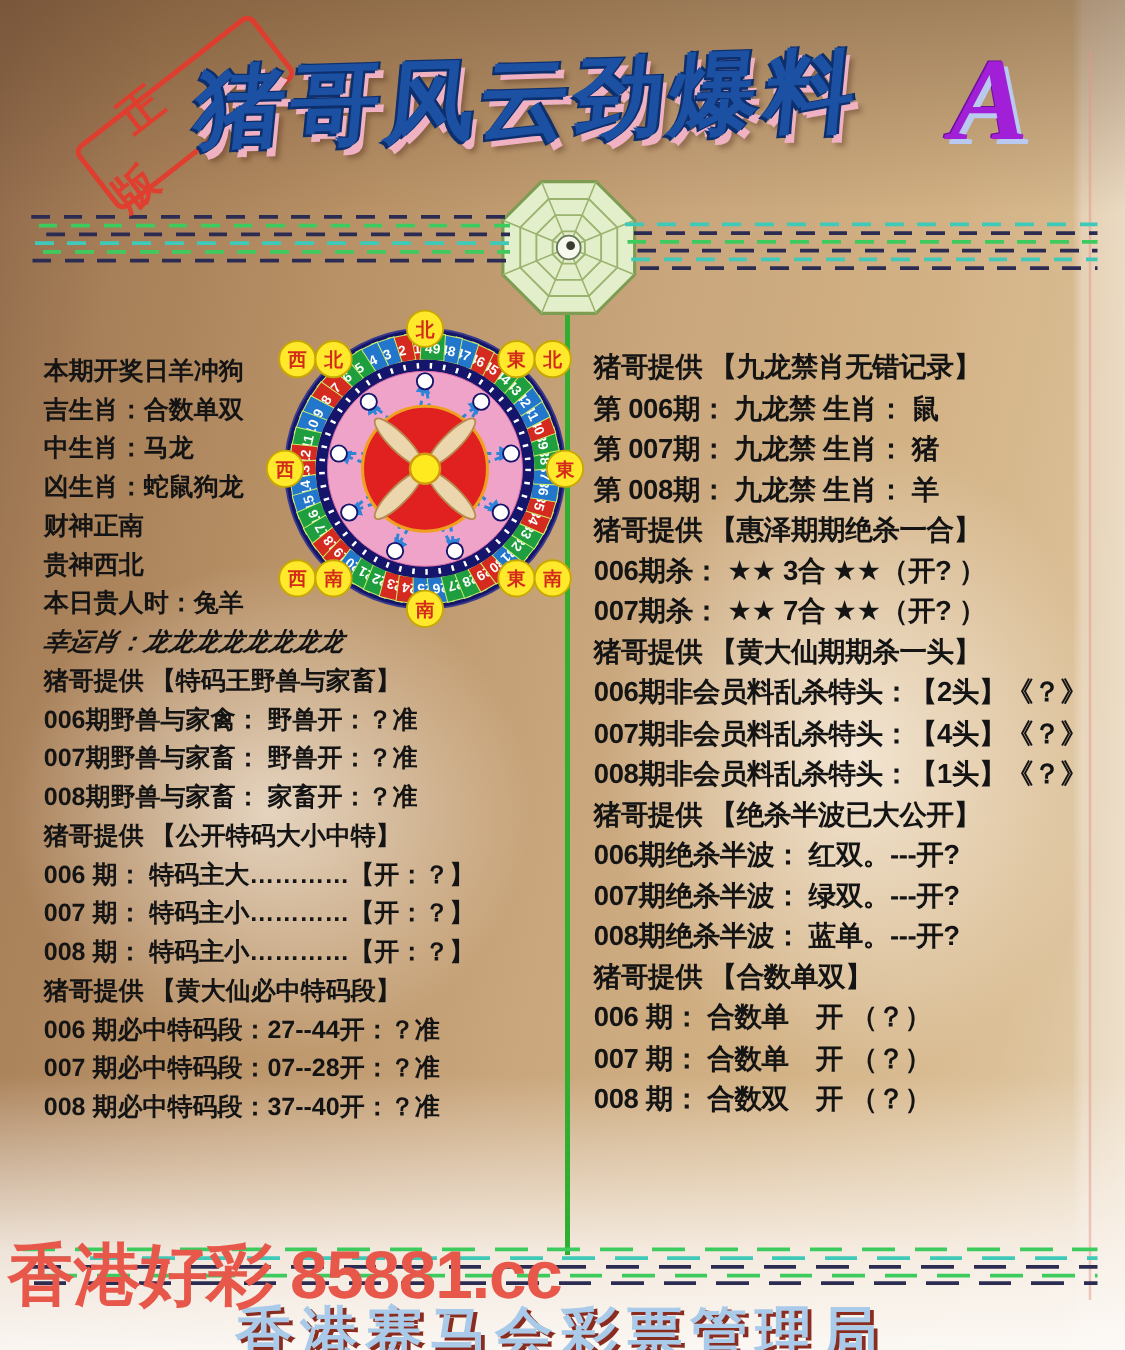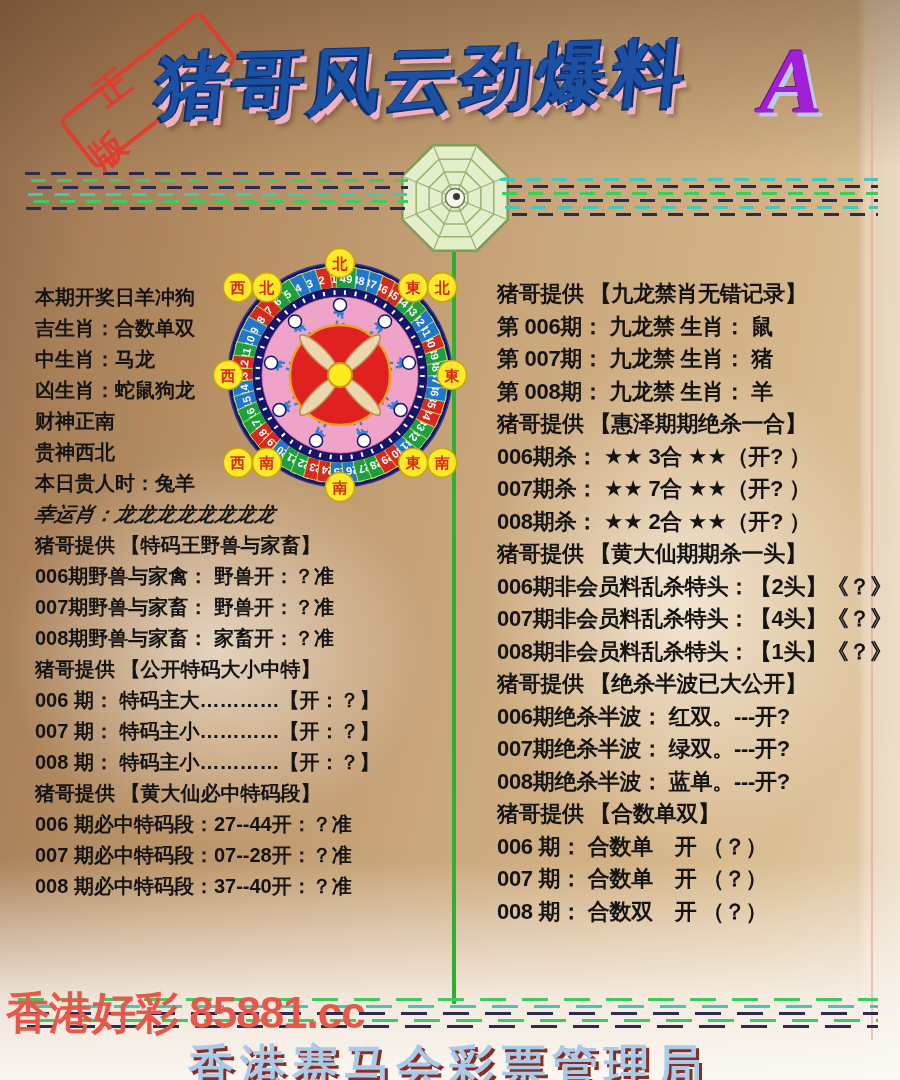--- a/index.html
+++ b/index.html
@@ -65,31 +65,31 @@
       repeating-linear-gradient(90deg,#3ecb5e 0 26px,transparent 26px 42px) 18px 21px/100% 3px no-repeat,
       repeating-linear-gradient(90deg,#2c2c52 0 26px,transparent 26px 42px) 9px 27px/100% 3px no-repeat;
   }
   .vline{position:absolute;left:452px;top:230px;width:4px;height:774px;background:#2fae2f;z-index:2;}
   .edge-line{position:absolute;left:871px;top:40px;width:2px;height:1000px;background:rgba(228,150,140,.5);z-index:2;}
   #medallion{position:absolute;left:393px;top:136px;z-index:3;}
   #wheel{position:absolute;left:185px;top:220px;z-index:3;}
   .col{position:absolute;color:#141414;font-weight:600;z-index:8;}
   .col .line{white-space:nowrap;}
   .col-left{left:35px;top:282px;font-size:20px;line-height:31px;width:440px;}
-  .col-right{left:497px;top:278px;font-size:22px;line-height:32.5px;width:400px;letter-spacing:-0.3px;}
+  .col-right{left:475px;top:278px;font-size:22px;line-height:32.5px;width:400px;letter-spacing:-0.3px;}
   .col-left .line:nth-child(8){font-style:italic;transform:skewX(-10deg);transform-origin:left;}
   .footer-under{
     position:absolute;left:188px;top:1004px;z-index:5;white-space:nowrap;
     font-size:46px;font-weight:bold;letter-spacing:6px;color:#a9cbe9;
     text-shadow:3px 3px 0 #8a2c20;
     margin-top:32px;
   }
   .footer-over{
     position:absolute;left:6px;top:984px;z-index:7;white-space:nowrap;
-    font-size:44px;font-weight:bold;color:#e7584b;letter-spacing:-1px;
+    font-size:54px;font-weight:bold;color:#e7584b;letter-spacing:-1px;
   }
 </style>
 </head>
 <body>
 
 <div class="page">
 
   <div class="band band-top-left"></div>
   <div class="band band-top-right"></div>
   <div class="band band-bottom"></div>
@@ -431,21 +431,20 @@
   </div>
 
   <div class="col col-right">
     <div class="line">猪哥提供 【九龙禁肖无错记录】</div>
     <div class="line">第 006期： 九龙禁 生肖： 鼠</div>
     <div class="line">第 007期： 九龙禁 生肖： 猪</div>
     <div class="line">第 008期： 九龙禁 生肖： 羊</div>
     <div class="line">猪哥提供 【惠泽期期绝杀一合】</div>
     <div class="line">006期杀： ★★ 3合 ★★（开?  ）</div>
     <div class="line">007期杀： ★★ 7合 ★★（开?  ）</div>
-    <div class="line">008期杀： ★★ 2合 ★★（开?  ）</div>
     <div class="line">猪哥提供 【黄大仙期期杀一头】</div>
     <div class="line">006期非会员料乱杀特头：【2头】《？》</div>
     <div class="line">007期非会员料乱杀特头：【4头】《？》</div>
     <div class="line">008期非会员料乱杀特头：【1头】《？》</div>
     <div class="line">猪哥提供 【绝杀半波已大公开】</div>
     <div class="line">006期绝杀半波： 红双。---开?</div>
     <div class="line">007期绝杀半波： 绿双。---开?</div>
     <div class="line">008期绝杀半波： 蓝单。---开?</div>
     <div class="line">猪哥提供 【合数单双】</div>
     <div class="line">006 期： 合数单　开 （？）</div>

